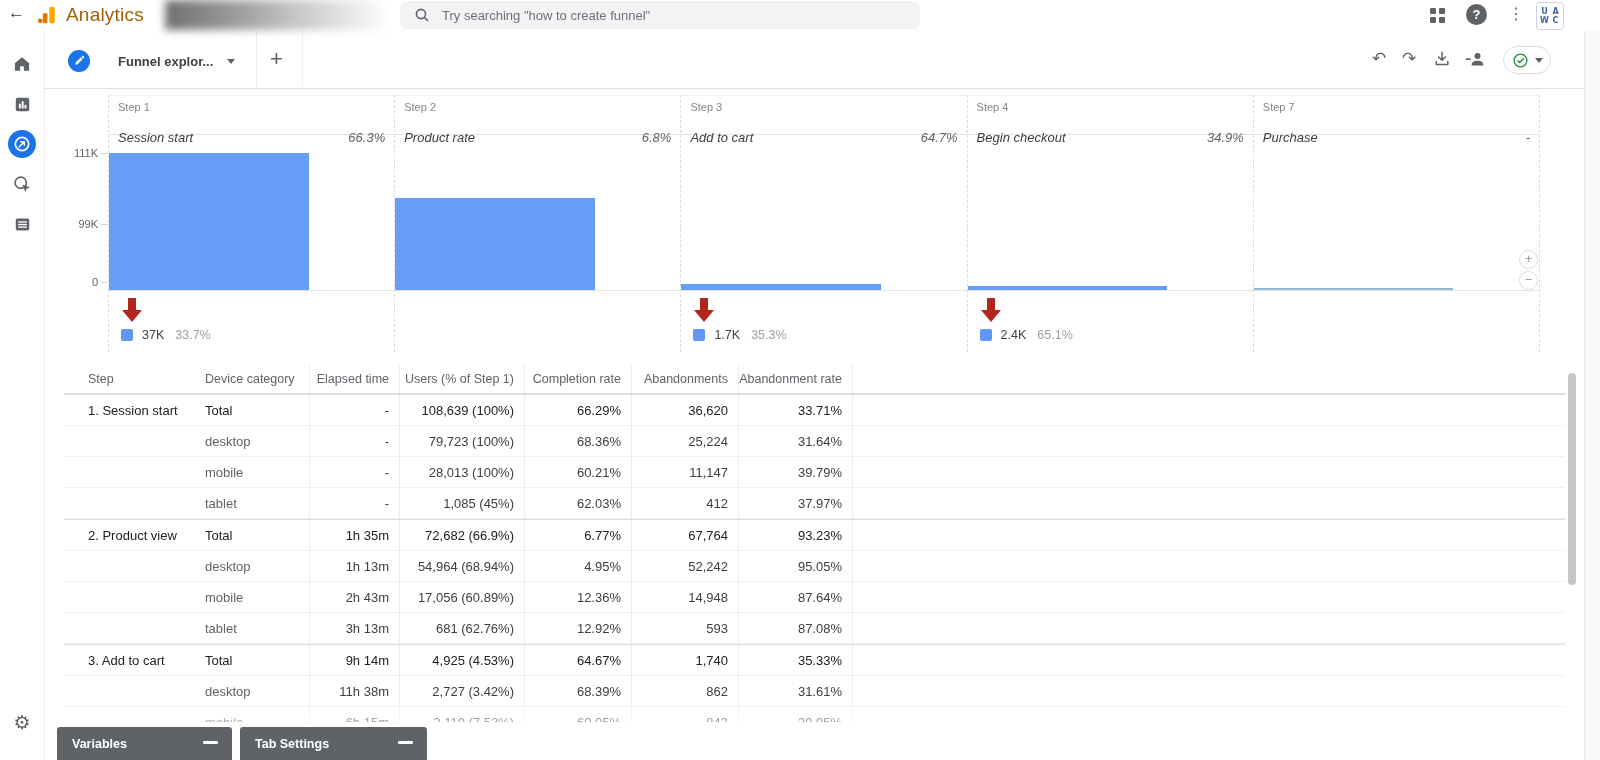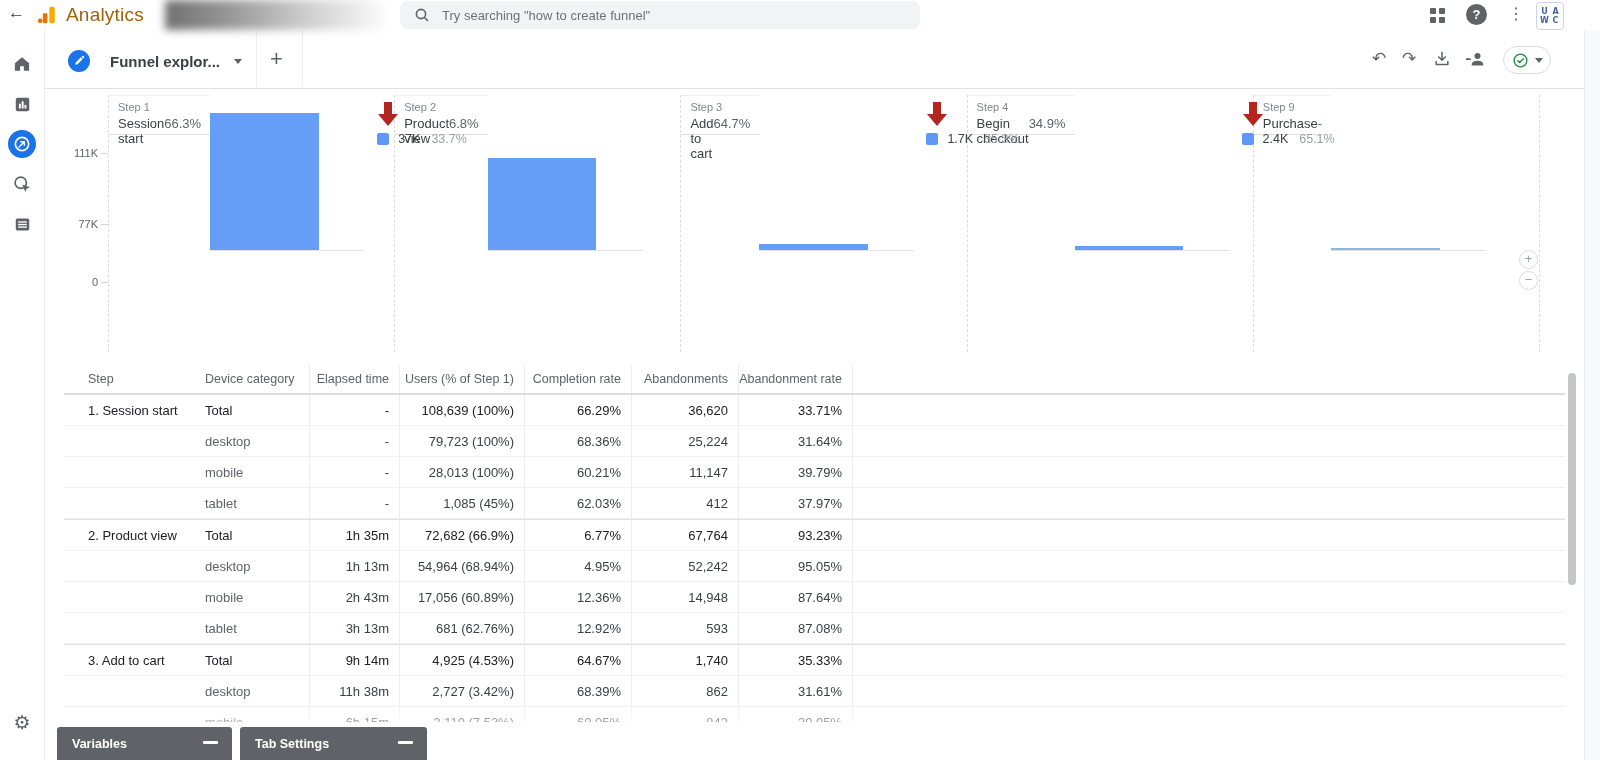--- a/index.html
+++ b/index.html
@@ -29,38 +29,38 @@
   #sidebar{position:absolute;top:30px;left:0;width:44px;height:730px;background:#fff;border-right:1px solid #ececec;z-index:20;}
   .side-item{width:44px;height:24px;margin-top:16px;display:flex;justify-content:center;align-items:center;cursor:pointer;}
   .side-item:first-child{margin-top:22px;}
   .side-active{width:28px;height:28px;border-radius:50%;background:#1a73e8;display:flex;align-items:center;justify-content:center;}
   .side-gear{position:absolute;left:0;bottom:26px;width:44px;text-align:center;font-size:19px;color:#5f6368;cursor:pointer;}
 
   
   #tabbar{position:absolute;top:30px;left:44px;width:1540px;height:58px;background:#fff;border-bottom:1px solid #e0e0e0;z-index:10;}
   .tab-chip{position:absolute;left:24px;top:16px;height:30px;display:flex;align-items:center;cursor:pointer;}
   .pencil-circle{width:22px;height:22px;border-radius:50%;background:#1a73e8;display:flex;align-items:center;justify-content:center;}
-  .tab-label{margin-left:20px;font-size:15px;color:#3c4043;font-weight:bold;}
+  .tab-label{margin-left:28px;font-size:13px;color:#3c4043;font-weight:bold;}
   .caret-down{width:0;height:0;border-left:4px solid transparent;border-right:4px solid transparent;border-top:5px solid #5f6368;margin-left:14px;}
   .tab-divider{position:absolute;top:0;width:1px;height:57px;background:#eceef0;}
   .add-tab{position:absolute;left:226px;top:18px;font-size:22px;color:#5f6368;font-weight:400;cursor:pointer;line-height:22px;}
   .tb-icon{position:absolute;top:20px;font-size:17px;color:#5f6368;cursor:pointer;line-height:18px;}
   .tb-svg{position:absolute;top:19px;cursor:pointer;}
   .apply-pill{position:absolute;left:1459px;top:16px;width:46px;height:26px;border:1px solid #dadce0;border-radius:14px;display:flex;align-items:center;justify-content:center;gap:6px;cursor:pointer;background:#fff;}
 
   
   #funnel{position:absolute;left:64px;top:95px;width:1476px;height:257px;display:flex;z-index:5;}
   #funnel-axis{position:relative;width:44px;flex:0 0 44px;}
   .ytick-label{position:absolute;right:10px;font-size:11px;color:#5f6368;}
   .ytick-mark{position:absolute;right:0;width:7px;height:1px;background:#cfd4d9;}
   #funnel-cols{flex:1;display:flex;border-left:1px dashed #dadce0;}
-  .fcol{flex:1;display:flex;border-right:1px dashed #dadce0;min-width:0;}
+  .fcol{flex:1;display:flex;flex-direction:column;border-right:1px dashed #dadce0;min-width:0;}
   .fhead{height:40px;flex:0 0 40px;border-top:1px solid #f1f1f1;border-bottom:1px solid #e0e0e0;padding:5px 9px 0 9px;box-sizing:border-box;}
   .fstep{font-size:11px;color:#80868b;}
-  .fname-row{display:flex;margin-top:3px;font-size:13px;}
+  .fname-row{display:flex;justify-content:space-between;margin-top:17px;font-size:13px;font-style:italic;}
   .fname{color:#3c4043;}
   .fpct{color:#5f6368;}
   .fplot{flex:0 0 155px;height:155px;position:relative;border-bottom:1px solid #e3e3e3;}
   .fbar{position:absolute;left:0;bottom:0;width:70%;background:#669df6;}
   .fabandon{flex:1;position:relative;}
   .farrow{position:absolute;left:13px;top:7px;width:20px;height:24px;fill:#b3261e;}
   .flegend{position:absolute;left:12px;top:37px;display:flex;align-items:center;font-size:12.5px;}
   .fsq{width:12px;height:12px;border-radius:2px;background:#5e97f6;margin-right:9px;}
   .fcount{color:#3c4043;margin-right:11px;}
   .frate{color:#9aa0a6;text-align:right;}
@@ -202,21 +202,21 @@
         <circle cx="10" cy="10" r="7.5" fill="none" stroke="#1e8e3e" stroke-width="1.6"></circle>
         <path d="M6.8 10.2 L9 12.4 L13.4 8" fill="none" stroke="#1e8e3e" stroke-width="1.6" stroke-linecap="round"></path>
       </svg>
       <span class="caret-down" style="margin-left:0"></span>
     </div>
   </div>
 
   <div id="funnel">
     <div id="funnel-axis">
       <span class="ytick-label" style="top:52px">111K</span>
-      <span class="ytick-label" style="top:123px">77K</span>
+      <span class="ytick-label" style="top:123px">99K</span>
       <span class="ytick-label" style="top:181px">0</span>
       <span class="ytick-mark" style="top:58px"></span>
       <span class="ytick-mark" style="top:129px"></span>
       <span class="ytick-mark" style="top:187px"></span>
     </div>
     <div id="funnel-cols">
   <div class="fcol">
     <div class="fhead">
       <div class="fstep">Step 1</div>
       <div class="fname-row">
@@ -236,21 +236,21 @@
         <span class="fcount">37K</span>
         <span class="frate">33.7%</span>
       </div>
     </div>
   </div>
 
   <div class="fcol">
     <div class="fhead">
       <div class="fstep">Step 2</div>
       <div class="fname-row">
-        <span class="fname">Product view</span>
+        <span class="fname">Product rate</span>
         <span class="fpct">6.8%</span>
       </div>
     </div>
     <div class="fplot">
       <div class="fbar" style="height: 92px; background: rgb(102, 157, 246);"></div>
     </div>
   </div>
 
   <div class="fcol">
     <div class="fhead">
@@ -293,21 +293,21 @@
       <div class="flegend">
         <span class="fsq" style="background: rgb(94, 151, 246);"></span>
         <span class="fcount">2.4K</span>
         <span class="frate">65.1%</span>
       </div>
     </div>
   </div>
 
   <div class="fcol">
     <div class="fhead">
-      <div class="fstep">Step 9</div>
+      <div class="fstep">Step 7</div>
       <div class="fname-row">
         <span class="fname">Purchase</span>
         <span class="fpct">-</span>
       </div>
     </div>
     <div class="fplot">
       <div class="fbar" style="height: 2px; background: rgb(143, 182, 212);"></div>
     </div>
     <div class="fabandon">
       

